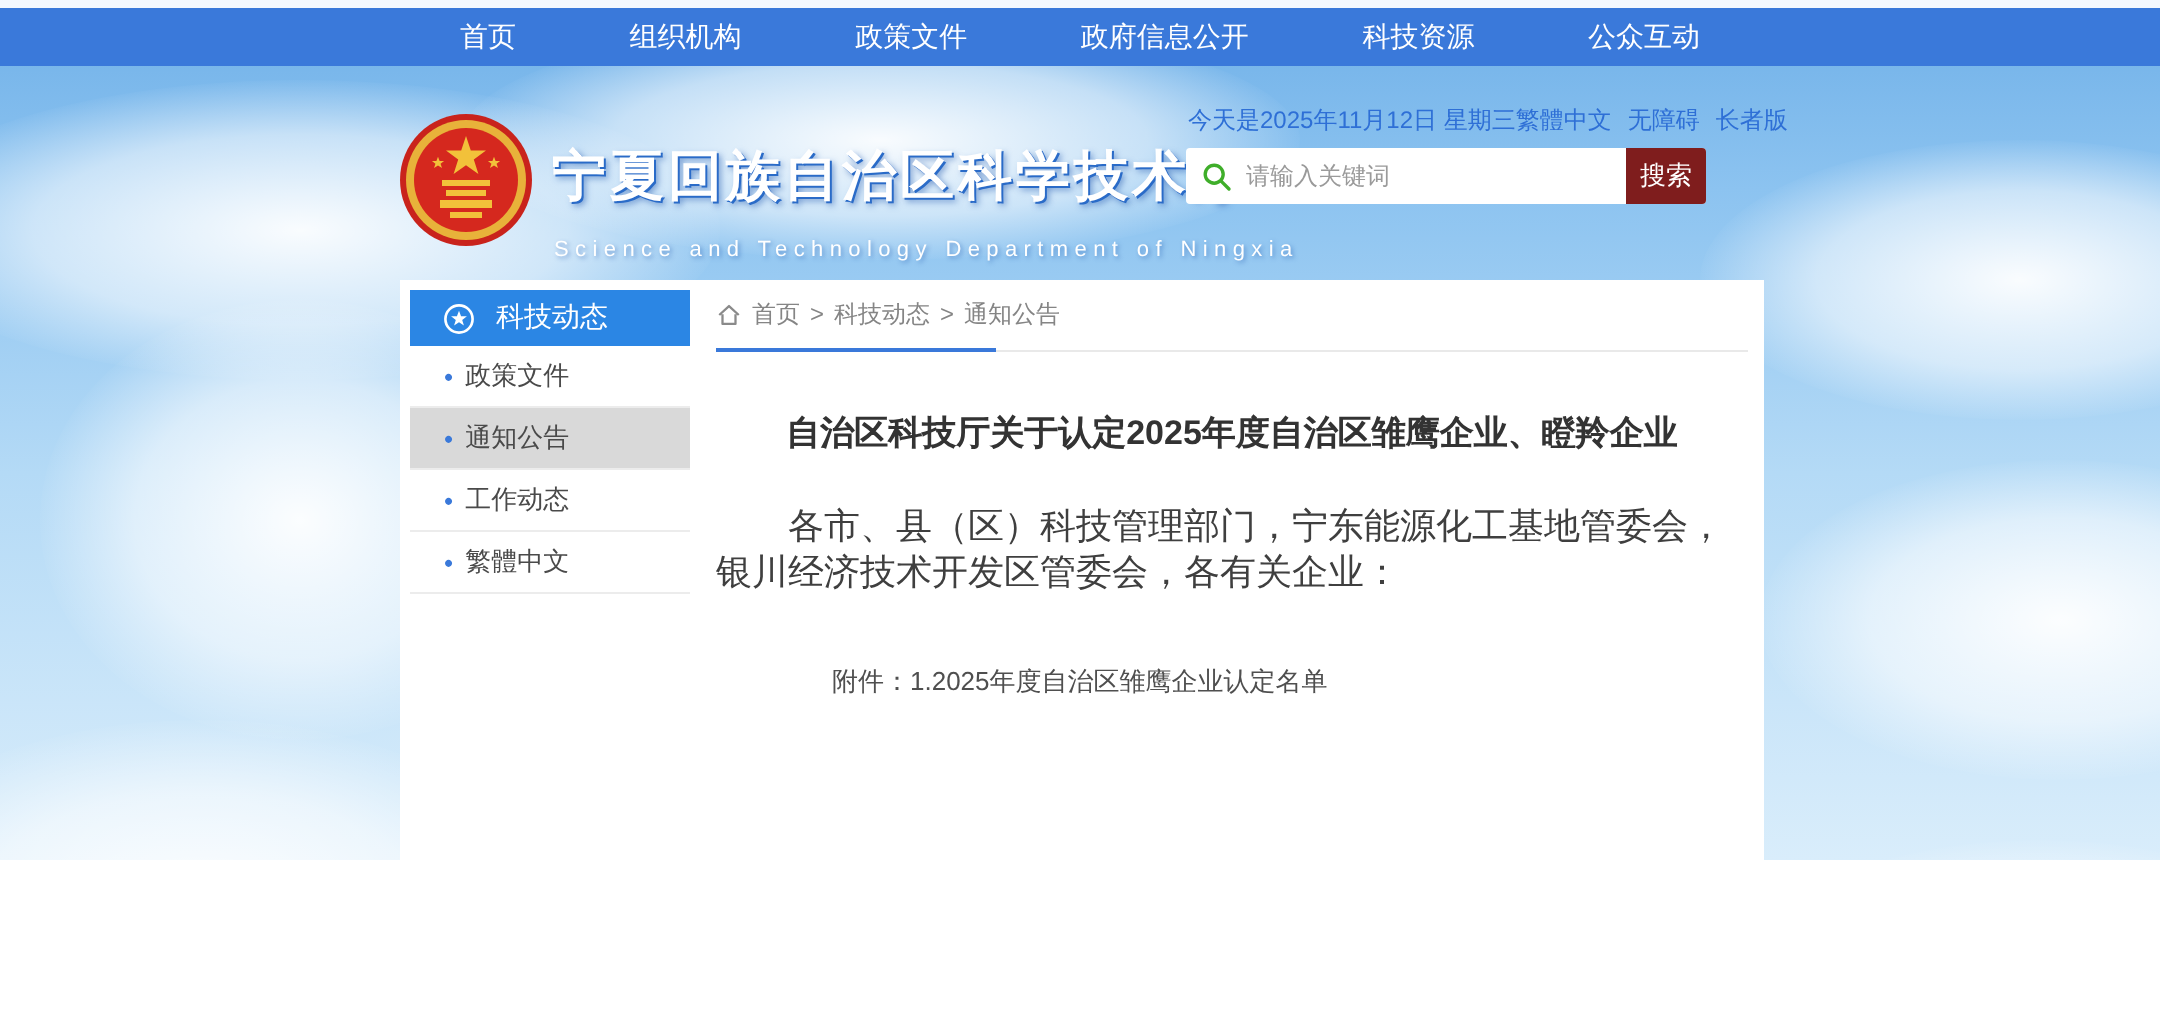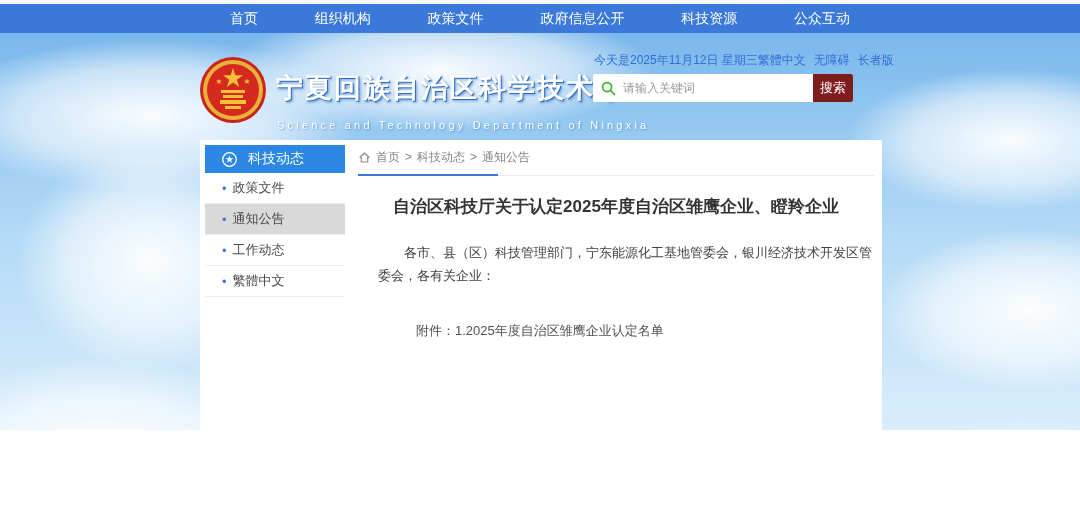--- a/index.html
+++ b/index.html
@@ -38,24 +38,24 @@
                border-bottom:1px solid #ececec; cursor:pointer; background:#fff; }
   .side-item .dot { color:#3a79da; margin-right:6px; font-size:13px; }
   .side-item.active { background:#d9d9d9; }
   
   .main { position:absolute; left:158px; top:6px; width:516px; }
   .breadcrumb { display:flex; align-items:center; gap:5px; font-size:12px; color:#858585; height:22px; }
   .breadcrumb span { white-space:nowrap; }
   .crumb { cursor:pointer; }
   .bc-divider { position:relative; margin-top:6px; height:2px; border-bottom:1px solid #e9e9e9; }
   .bc-divider .blue { position:absolute; left:0; bottom:-1px; width:140px; height:2px; background:#3a79da; }
-  .article-title { margin-top:16px; text-align:center; font-size:17px; font-weight:bold; color:#333333; line-height:30px; }
+  .article-title { margin-top:26px; text-align:center; font-size:17px; font-weight:bold; color:#333333; line-height:30px; }
   .article-meta { margin-top:17px; text-align:center; font-size:12px; color:#6b6b6b; }
   .article-meta span { margin:0 6px; }
-  .article-body { margin-top:20px; font-size:13px; color:#3f3f3f; line-height:22.5px;margin-left:20px; }
+  .article-body { margin-top:20px; font-size:18px; color:#3f3f3f; line-height:22.5px; }
   .article-body p { text-indent:2em; }
   .attachments { margin-top:32px; margin-left:58px; display:flex; font-size:13px; color:#4f4f4f; line-height:23px; }
   .attach-list div { cursor:pointer; }
 </style>
 </head>
 <body>
 
 <div class="page">
 
   <div class="cloud" style="left:-60px; top:40px; width:420px; height:150px;"></div>

